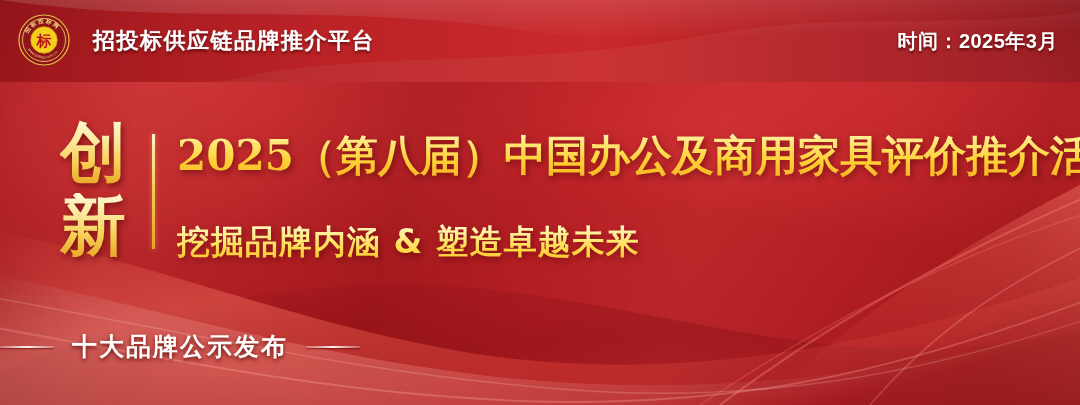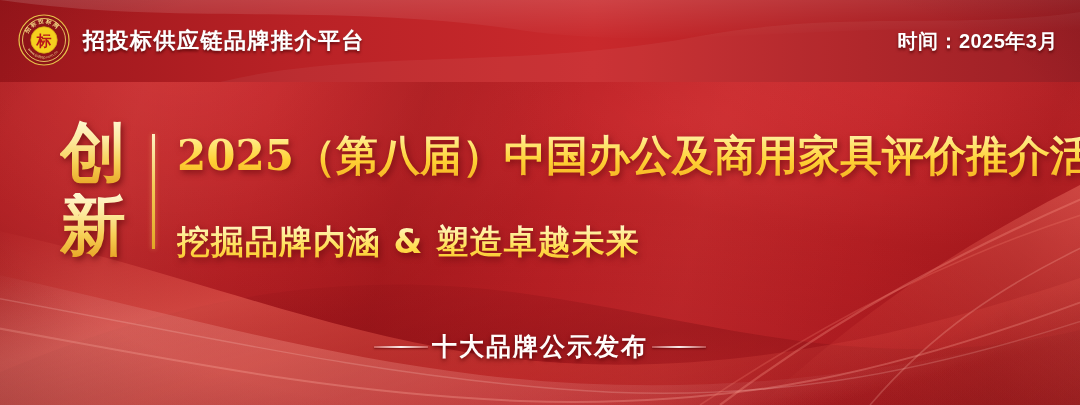--- a/index.html
+++ b/index.html
@@ -66,21 +66,21 @@
     padding: 0 22px 0 18px;
     box-sizing: border-box;
   }
   .logo {
     position: relative;
     width: 52px; height: 52px;
     flex: 0 0 52px;
     margin-top: -2px;
   }
   .platform-name {
-    margin-left: 13px;
+    margin-left: 23px;
     font-size: 22px;
     font-weight: bold;
     color: #ffffff;
     letter-spacing: 1.5px;
     text-shadow: 0 2px 3px rgba(70,0,3,0.75), 0 0 1px rgba(255,255,255,0.6);
     white-space: nowrap;
   }
   .spacer { flex: 1 1 auto; }
   .time-label {
     font-size: 20px;
@@ -158,22 +158,22 @@
   }
 
   
   .footer {
     position: absolute;
     left: 0;
     top: 330px;
     width: 1080px;
     display: flex;
     align-items: center;
-    justify-content: center;
-    gap: 4px;
+    justify-content: flex-start;
+    gap: 18px;
   }
   .rule {
     display: block;
     width: 54px;
     height: 2px;
     background: linear-gradient(90deg, rgba(255,235,230,0.25), rgba(255,250,248,0.95), rgba(255,235,230,0.25));
     box-shadow: 0 1px 2px rgba(80,0,4,0.6);
   }
   .footer-text {
     font-family: "DejaVu Sans", "Liberation Sans", sans-serif;

